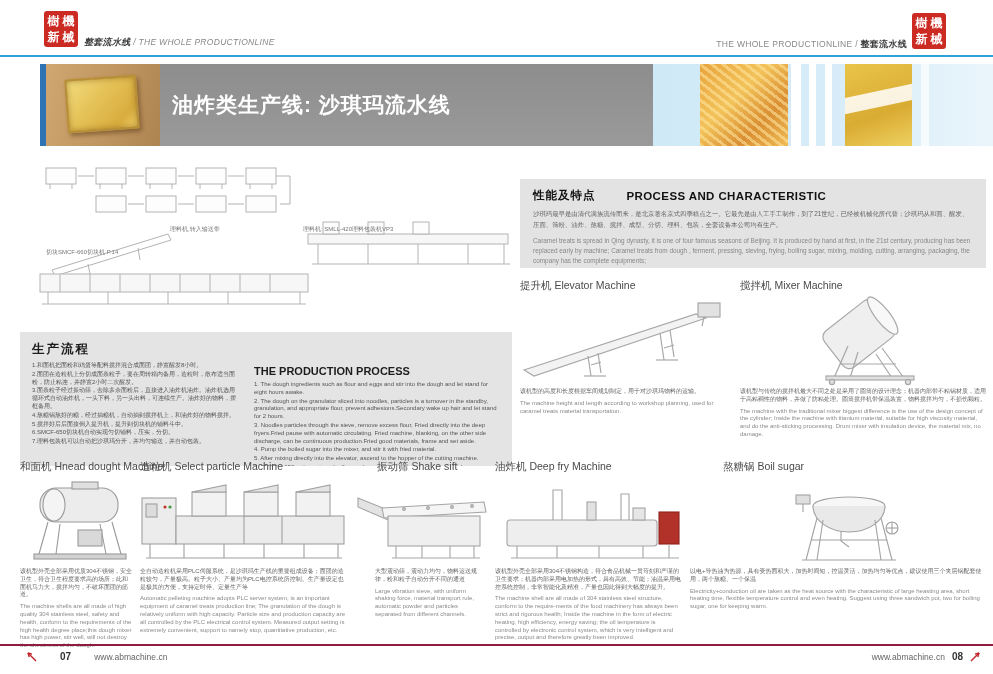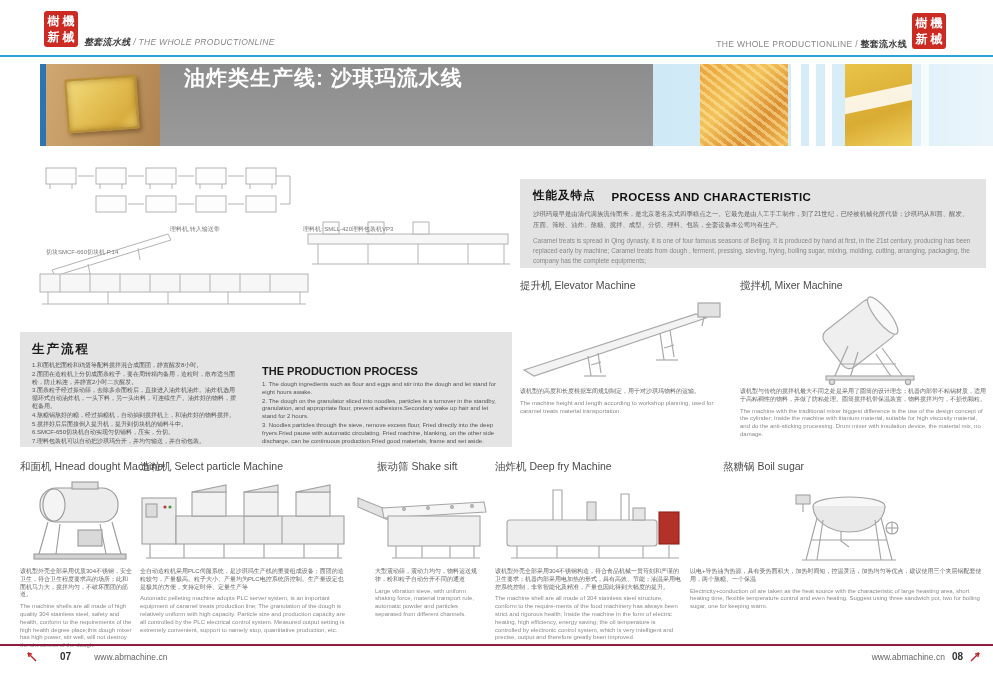--- a/index.html
+++ b/index.html
@@ -23,21 +23,21 @@
   
   .banner-strip { position:absolute; left:40px; top:64px; width:6px; height:82px; background:#2e74b5; }
   .banner-photo1 { position:absolute; left:46px; top:64px; width:114px; height:82px;
                    background:linear-gradient(105deg,#cfa770 0%,#c09560 55%,#ad8350 100%); overflow:hidden; }
   .banner-photo1 .treat { position:absolute; left:20px; top:13px; width:72px; height:54px;
                    background:linear-gradient(135deg,#f2dc7e,#e4c055 45%,#d9ad3f 80%,#efd06a);
                    border:2px solid #b98f35; transform:rotate(-4deg);
                    box-shadow:inset 0 0 6px rgba(120,80,10,.55), 2px 3px 4px rgba(60,35,5,.4); border-radius:2px; }
   .banner-title { position:absolute; left:160px; top:64px; width:493px; height:82px;
                   background:linear-gradient(180deg,#8d8d8d,#9a9a9a);
-                  display:flex; flex-direction:column; padding-left:24px; }
+                  display:flex; flex-direction:column; justify-content:center; padding-left:12px; }
   .banner-title h1 { color:#fff; font-size:21px; font-weight:bold; letter-spacing:1px; }
   .banner-title p { color:#f0f0f0; font-size:12.5px; margin-top:3px; }
   .banner-right { position:absolute; left:653px; top:64px; width:340px; height:82px;
                   background:linear-gradient(90deg,#cfe9f6 0%,#d8edf8 60%,#eaf5fb 100%); }
   .banner-right .stripe { position:absolute; top:0; height:82px; background:#fff; }
   .bp2 { position:absolute; left:47px; top:0; width:88px; height:82px;
          background:
            repeating-linear-gradient(38deg, rgba(255,230,160,.55) 0 3px, rgba(0,0,0,0) 3px 7px),
            linear-gradient(135deg,#e8a33c,#f3c35b 40%,#d98f33 70%,#f0bc55); }
   .bp3 { position:absolute; left:192px; top:0; width:67px; height:82px;
@@ -46,32 +46,32 @@
          background:rgba(255,255,255,.85); transform:rotate(-12deg); }
 
   
   .diagram { position:absolute; left:18px; top:156px; }
   .diag-label { position:absolute; font-size:6px; color:#777; white-space:nowrap; }
   .dl1 { left:170px; top:225px; }
   .dl2 { left:303px; top:225px; }
   .dl3 { left:46px; top:248px; }
 
   
-  .process { position:absolute; left:20px; top:332px; width:492px; height:115px;
-             background:#e4e4e4; padding:9px 12px; display:flex; gap:24px; overflow:hidden; }
+  .process { position:absolute; left:20px; top:332px; width:492px; height:134px;
+             background:#e4e4e4; padding:9px 12px; display:flex; gap:16px; overflow:hidden; }
   .proc-zh { width:206px; }
   .proc-en { flex:1;margin-top:24px; }
   .proc-zh h2 { font-size:12.5px; color:#1c1c1c; letter-spacing:2px; margin-bottom:4px; }
   .proc-en h2 { font-size:11px; color:#1c1c1c; margin-bottom:4px; }
   .step { font-size:6px; line-height:1.3; color:#555; margin-bottom:1px; }
 
   
   .purpose { position:absolute; left:520px; top:179px; width:466px; height:89px;
              background:#e3e3e3; padding:9px 13px; overflow:hidden; }
-  .purpose .titles { display:flex; gap:16px; align-items:flex-end; }
+  .purpose .titles { display:flex; gap:31px; align-items:center; }
   .purpose .t-zh { font-size:11.5px; font-weight:bold; color:#111; letter-spacing:1px; }
   .purpose .t-en { font-size:11.5px; font-weight:bold; color:#111; letter-spacing:.4px; }
   .purpose .p-zh { font-size:6.4px; color:#666; line-height:1.75; margin-top:5px; }
   .purpose .p-en { font-size:6.4px; color:#888; line-height:1.55; margin-top:6px; }
 
   
   .m-label { position:absolute; font-size:10.5px; color:#4a4a4a; white-space:nowrap; }
   .m-photo { position:absolute; }
   .m-desc  { position:absolute; }
   .d-zh { font-size:6px; line-height:1.3; color:#666; }

